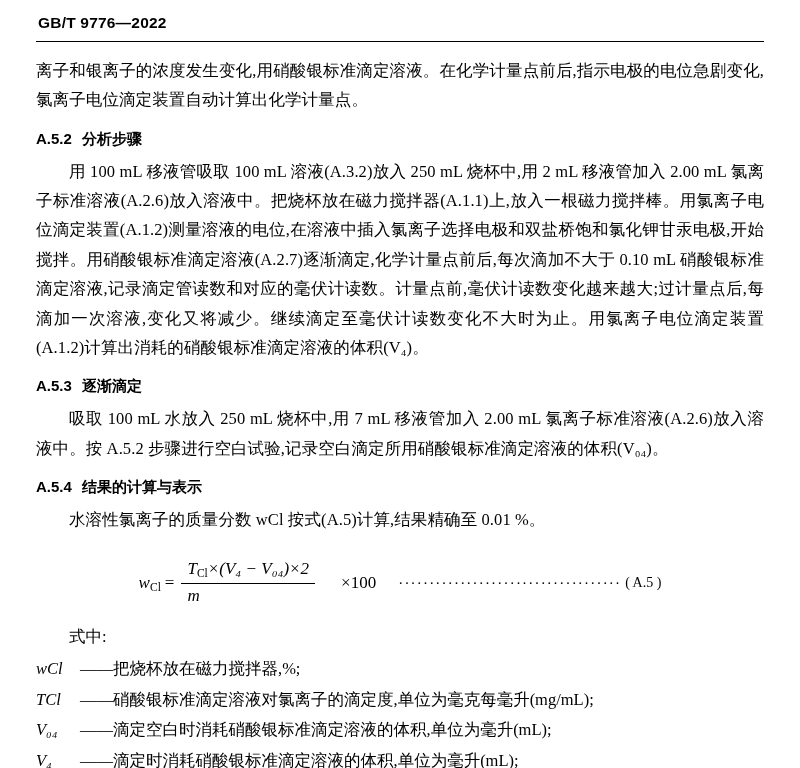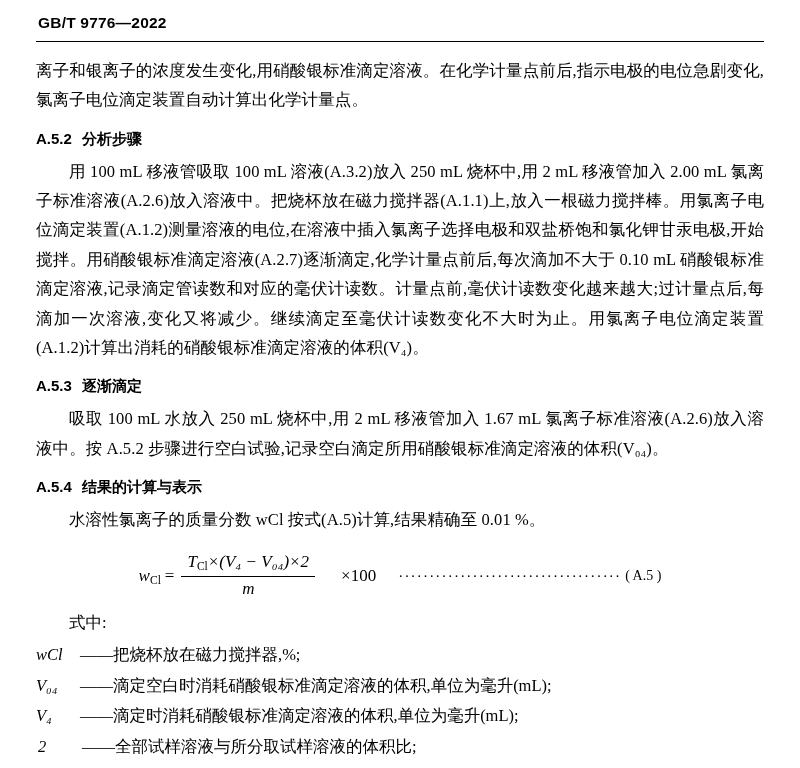--- a/index.html
+++ b/index.html
@@ -69,23 +69,23 @@
   .formula {
     display: inline-flex;
     align-items: center;
     font-style: italic;
     font-family: "Liberation Serif", "DejaVu Serif", serif;
     font-size: 17px;
   }
   .frac {
     display: inline-flex;
     flex-direction: column;
-    align-items: center;
+    align-items: flex-start;
     vertical-align: middle;
-    margin: 1px 3px;
+    margin: 8px 3px;
   }
   .frac .num-part {
     border-bottom: 1.3px solid #000;
     padding: 0 6px 1px 6px;
     line-height: 1.35;
   }
   .frac .den-part {
     padding: 1px 6px 0 6px;
     line-height: 1.35;
   }
@@ -143,21 +143,21 @@
   <p class="body-text">离子和银离子的浓度发生变化,用硝酸银标准滴定溶液。在化学计量点前后,指示电极的电位急剧变化,氯离子电位滴定装置自动计算出化学计量点。</p>
 
   <div class="section-head">
     <span class="num">A.5.2</span><span>分析步骤</span>
   </div>
   <p class="body-text indent">用 100 mL 移液管吸取 100 mL 溶液(A.3.2)放入 250 mL 烧杯中,用 2 mL 移液管加入 2.00 mL 氯离子标准溶液(A.2.6)放入溶液中。把烧杯放在磁力搅拌器(A.1.1)上,放入一根磁力搅拌棒。用氯离子电位滴定装置(A.1.2)测量溶液的电位,在溶液中插入氯离子选择电极和双盐桥饱和氯化钾甘汞电极,开始搅拌。用硝酸银标准滴定溶液(A.2.7)逐渐滴定,化学计量点前后,每次滴加不大于 0.10 mL 硝酸银标准滴定溶液,记录滴定管读数和对应的毫伏计读数。计量点前,毫伏计读数变化越来越大;过计量点后,每滴加一次溶液,变化又将减少。继续滴定至毫伏计读数变化不大时为止。用氯离子电位滴定装置(A.1.2)计算出消耗的硝酸银标准滴定溶液的体积(V₄)。</p>
 
   <div class="section-head">
     <span class="num">A.5.3</span><span>逐渐滴定</span>
   </div>
-  <p class="body-text indent">吸取 100 mL 水放入 250 mL 烧杯中,用 2 mL 移液管加入 1.67 mL 氯离子标准溶液(A.2.6)放入溶液中。按 A.5.2 步骤进行空白试验,记录空白滴定所用硝酸银标准滴定溶液的体积(V₀₄)。</p>
+  <p class="body-text indent">吸取 100 mL 水放入 250 mL 烧杯中,用 7 mL 移液管加入 2.00 mL 氯离子标准溶液(A.2.6)放入溶液中。按 A.5.2 步骤进行空白试验,记录空白滴定所用硝酸银标准滴定溶液的体积(V₀₄)。</p>
 
   <div class="section-head">
     <span class="num">A.5.4</span><span>结果的计算与表示</span>
   </div>
   <p class="body-text indent">水溶性氯离子的质量分数 wCl 按式(A.5)计算,结果精确至 0.01 %。</p>
 
   <div class="formula-line">
     <span class="formula">
       <span><span>w</span><sub>Cl</sub></span>
       <span class="upright" style="margin:0 4px;">=</span>
@@ -172,20 +172,24 @@
   </div>
 
   <p class="shizhong">式中:</p>
 
   <div class="deflist">
     <div class="defrow">
       <span class="defsym">wCl</span>
       <span class="defdesc">——把烧杯放在磁力搅拌器,%;</span>
     </div>
     <div class="defrow">
+      <span class="defsym">TCl</span>
+      <span class="defdesc">——硝酸银标准滴定溶液对氯离子的滴定度,单位为毫克每毫升(mg/mL);</span>
+    </div>
+    <div class="defrow">
       <span class="defsym">V₀₄</span>
       <span class="defdesc">——滴定空白时消耗硝酸银标准滴定溶液的体积,单位为毫升(mL);</span>
     </div>
     <div class="defrow">
       <span class="defsym">V₄</span>
       <span class="defdesc">——滴定时消耗硝酸银标准滴定溶液的体积,单位为毫升(mL);</span>
     </div>
     <div class="defrow">
       <span class="defsym v-align-pad">2</span>
       <span class="defdesc">——全部试样溶液与所分取试样溶液的体积比;</span>

